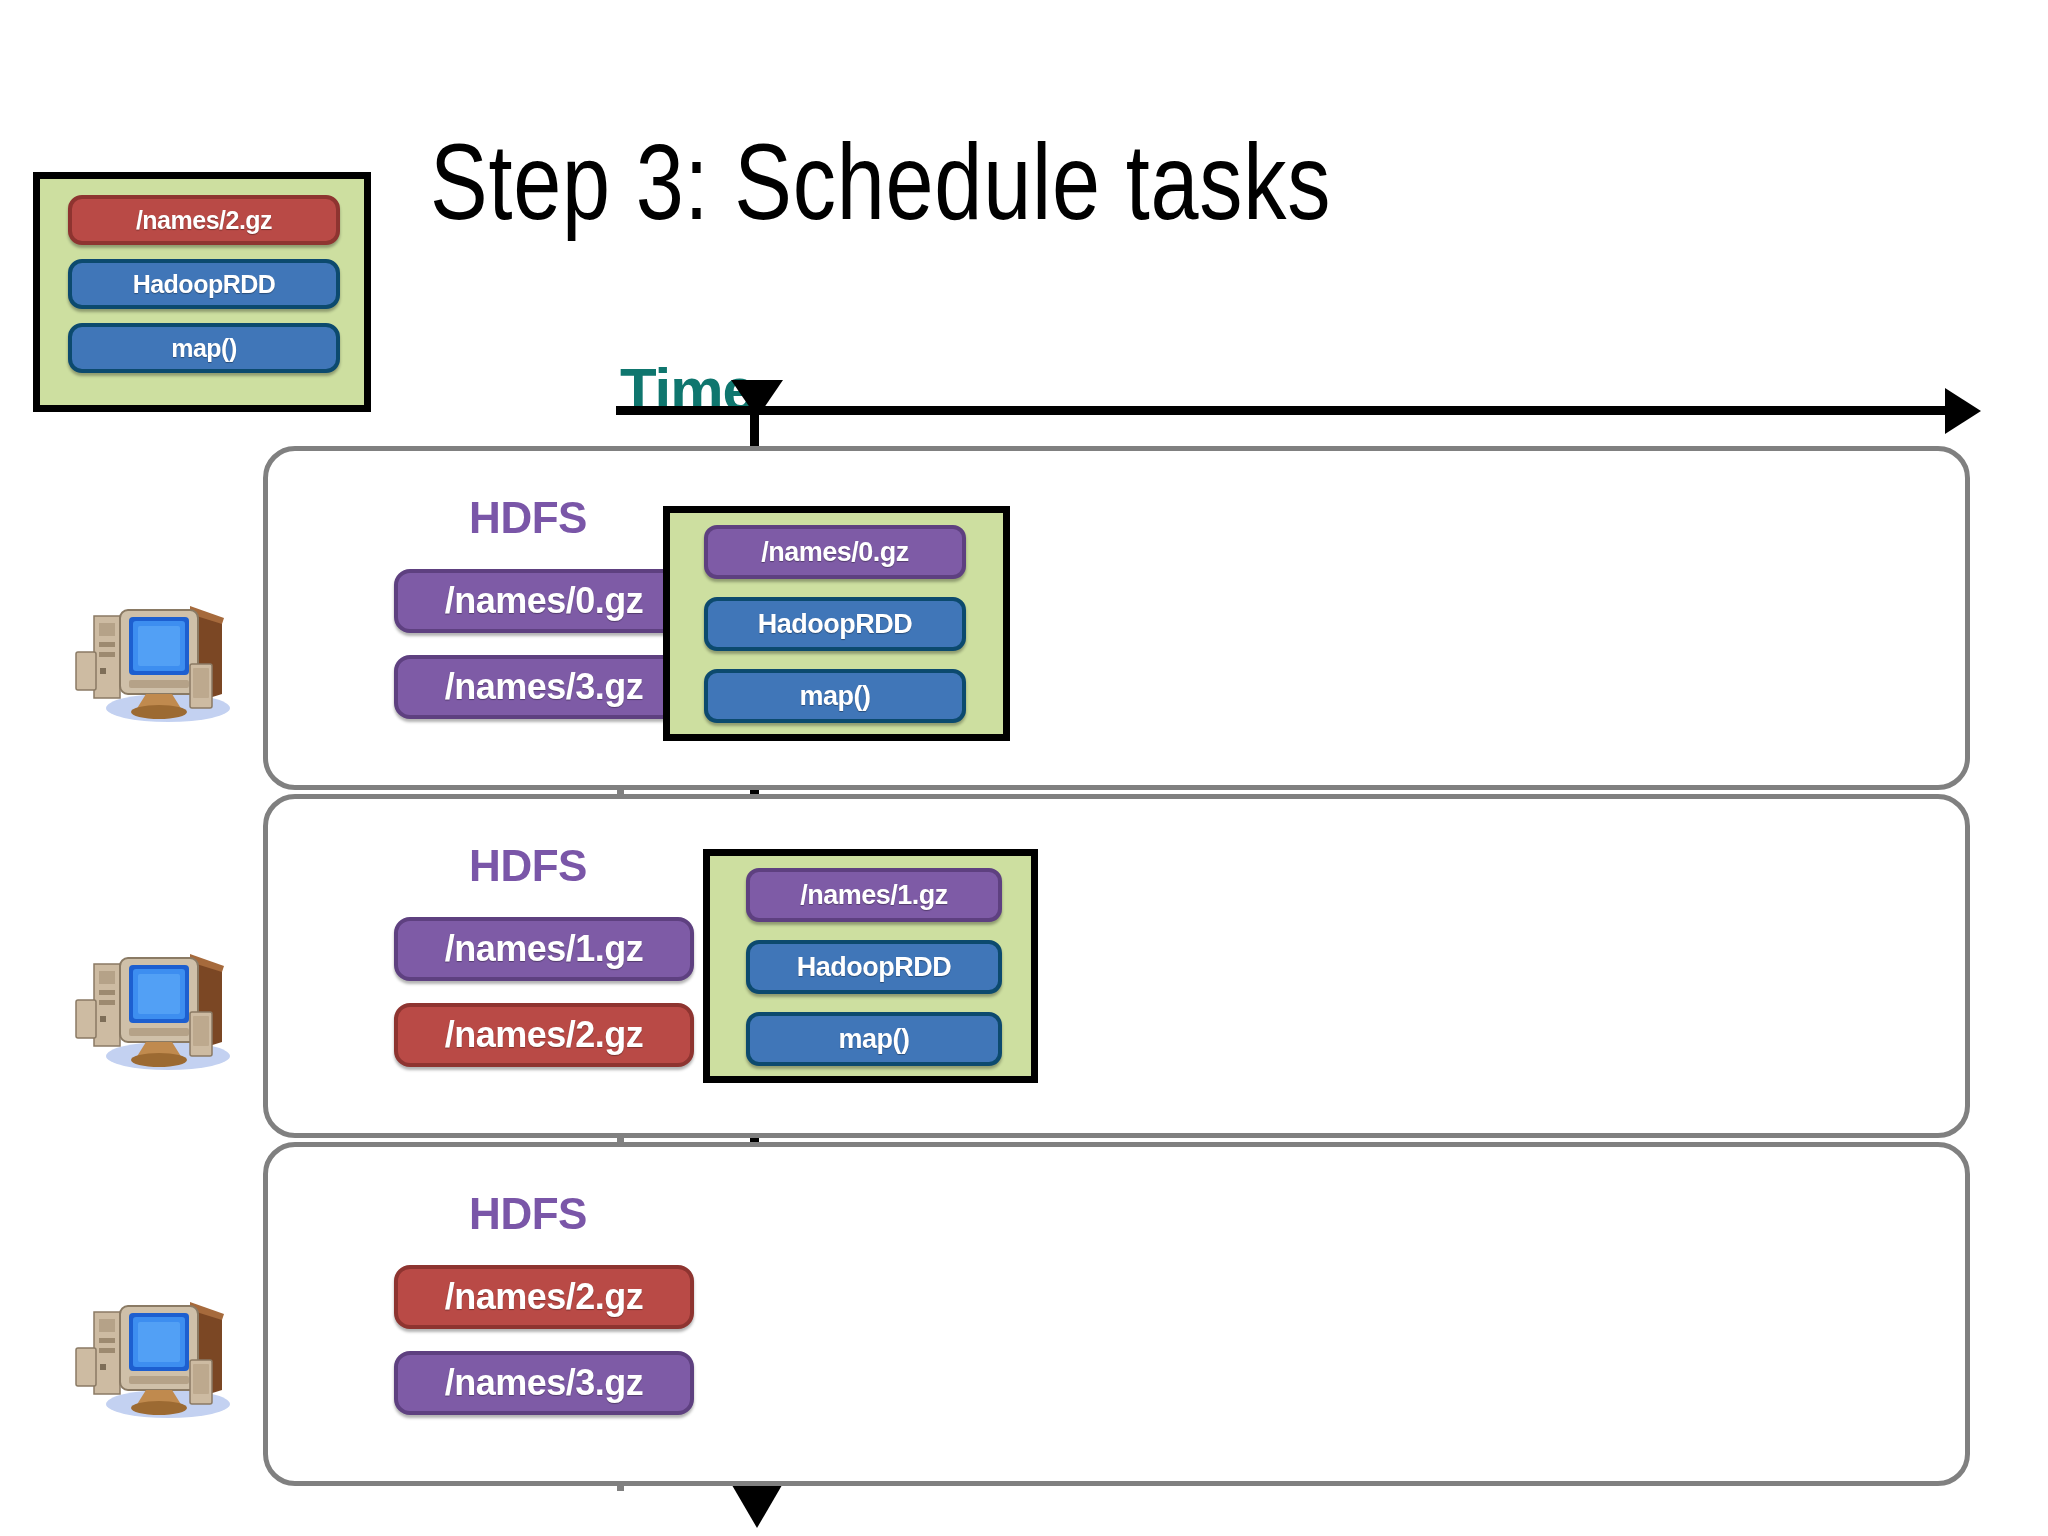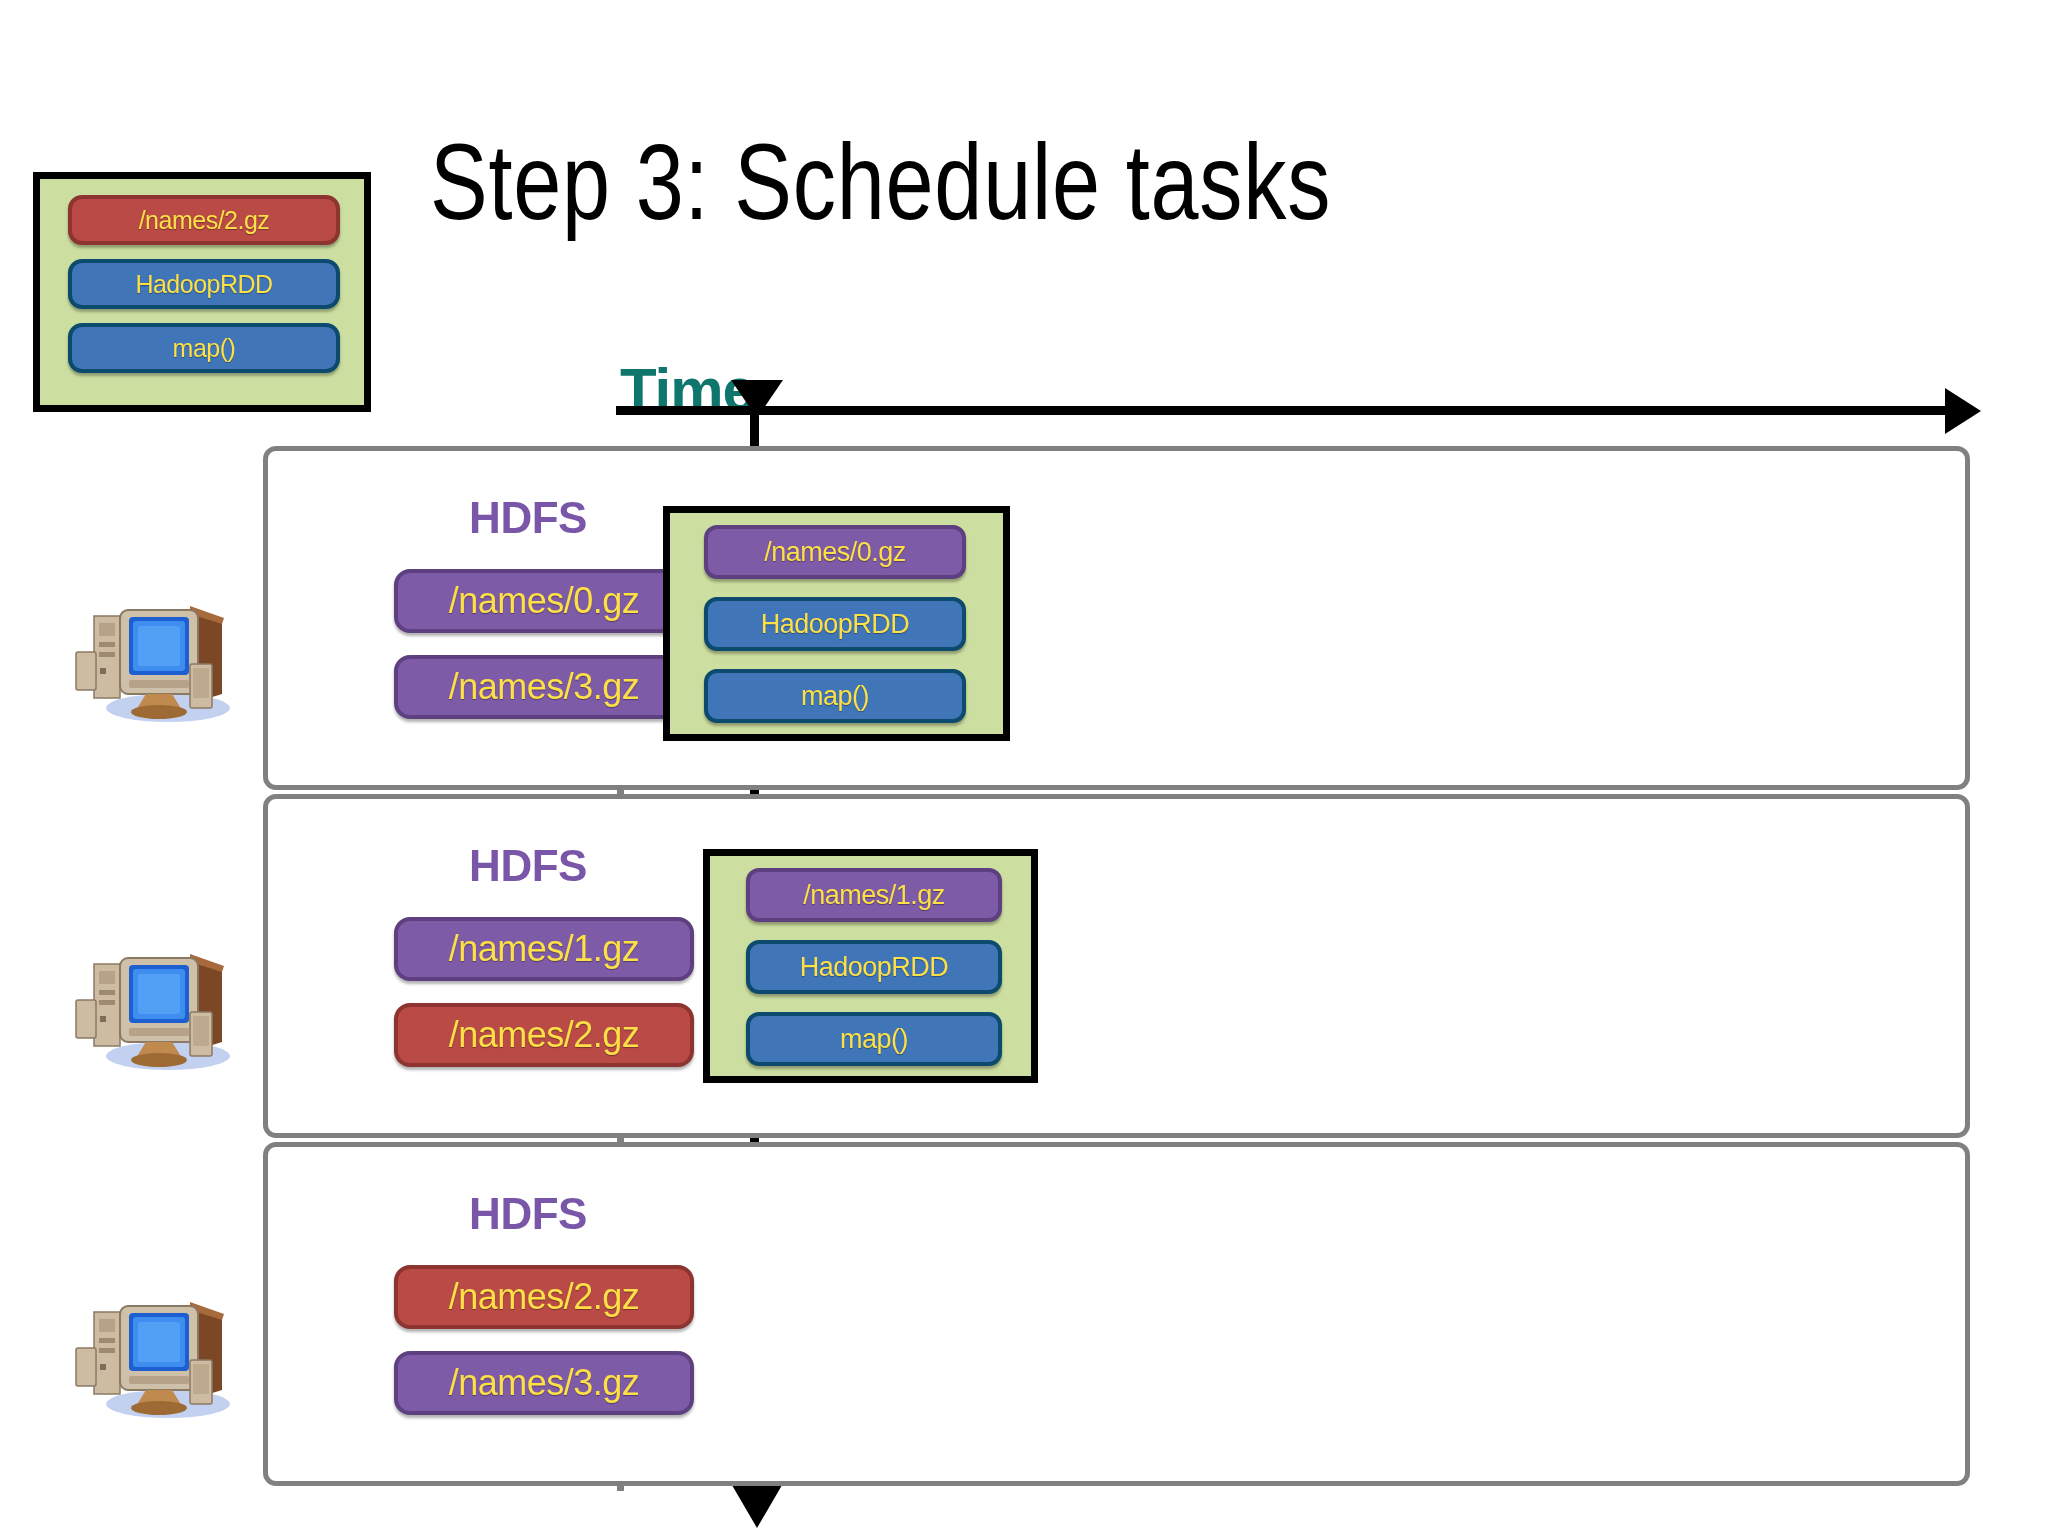--- a/index.html
+++ b/index.html
@@ -19,22 +19,22 @@
     transform:scaleX(0.80);transform-origin:left top;
     white-space:nowrap;letter-spacing:1px;
   }
 
   
   .pill{
     position:absolute;
     border-radius:14px;
     box-sizing:border-box;
     display:flex;align-items:center;justify-content:center;
-    color:#fde047;
-    font-weight:400;
+    color:#ffffff;
+    font-weight:700;
     text-shadow:0 1px 1px rgba(0,0,0,.35);
     box-shadow:0 3px 3px rgba(0,0,0,.30);
     font-family:"Liberation Sans","DejaVu Sans",sans-serif;
     letter-spacing:-0.5px;
   }
   .pill.purple{background:#7e5ba6;border:4px solid #5e4080;text-align:center;}
   .pill.red{background:#b94a46;border:4px solid #8e3430;}
   .pill.blue{background:#4076b8;border:4px solid #0c4a6e;}
 
   
@@ -66,21 +66,21 @@
   #time-cursor-line{left:750px;top:395px;width:9px;height:1090px;background:#000;}
   #time-cursor-bottom{
     left:729px;top:1480px;width:0;height:0;
     border-left:28px solid transparent;border-right:28px solid transparent;
     border-top:48px solid #000;
   }
 
   
   .machine-row{
     position:absolute;left:263px;width:1707px;
-    border:5px solid #808080;border-radius:13px;background:#ffffff;
+    border:5px solid #808080;border-radius:32px;background:#ffffff;
     box-sizing:border-box;
   }
   #machine-row-0{top:446px;height:344px;}
   #machine-row-1{top:794px;height:344px;}
   #machine-row-2{top:1142px;height:344px;}
 
   .hdfs-label{
     position:absolute;left:110px;width:300px;text-align:center;
     font-size:44px;font-weight:700;color:#7a56a8;letter-spacing:-0.5px;
     font-family:"Liberation Sans","DejaVu Sans",sans-serif;

